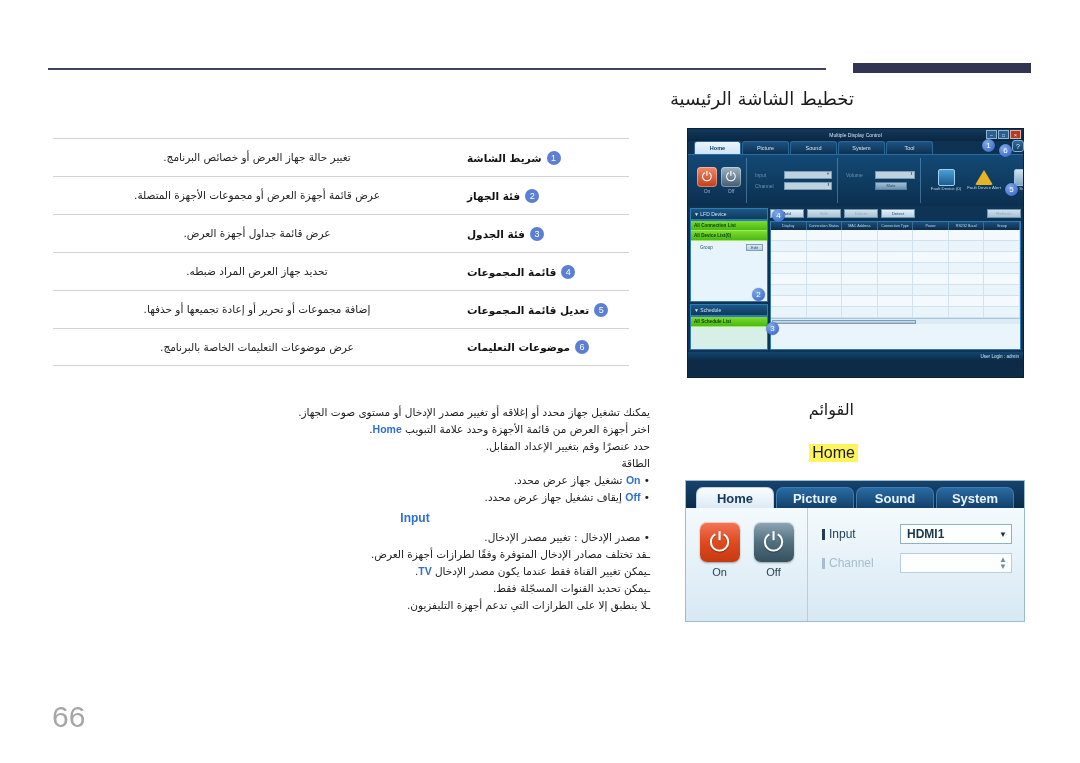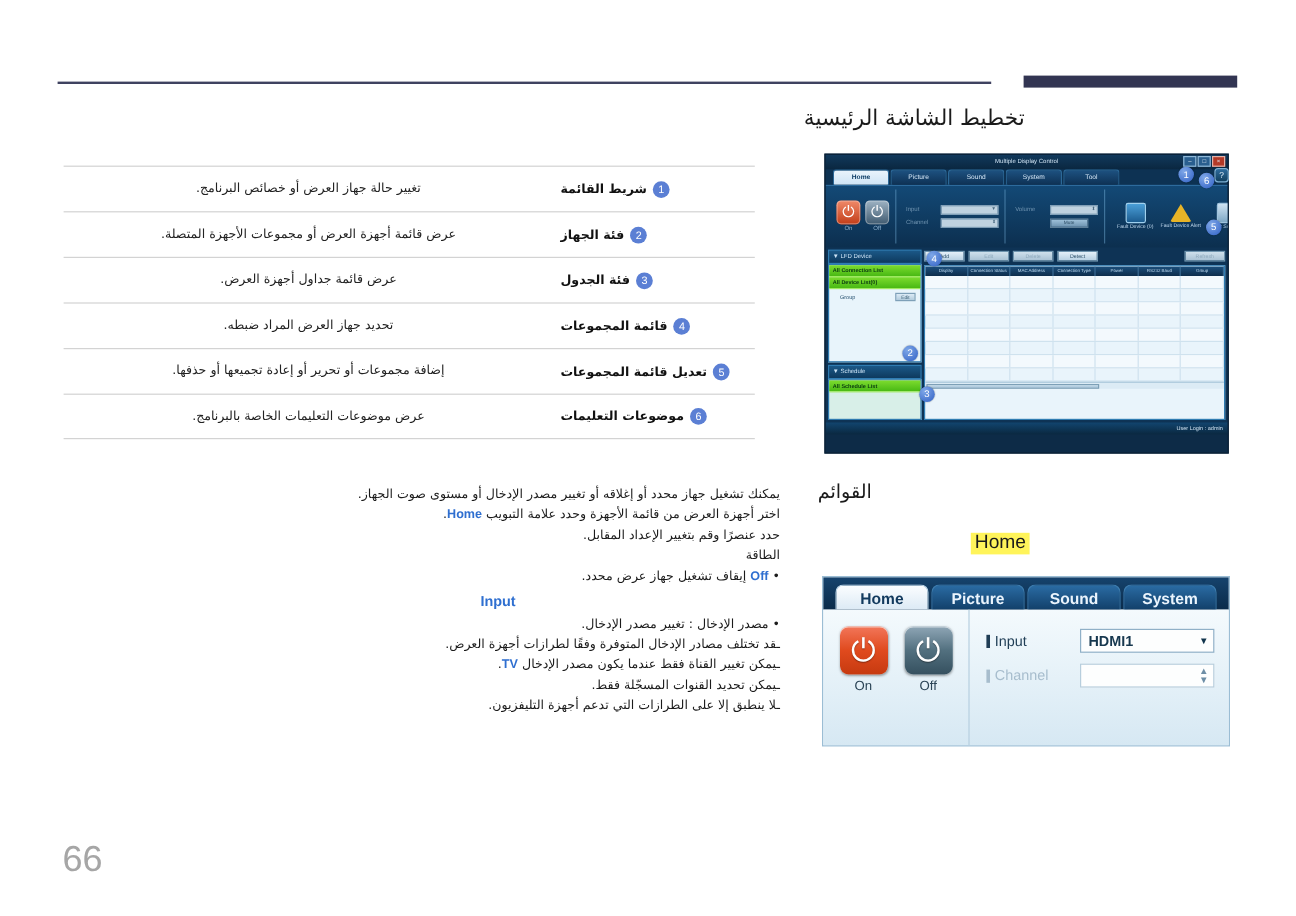--- a/index.html
+++ b/index.html
@@ -24,21 +24,21 @@
 
   
   .h-title {
     position: absolute; right: 54px; top: 88px; width: 420px;
     text-align: right; direction: rtl;
     font-size: 18px; color: #1b1b1b; letter-spacing: 0px;
     font-family: "DejaVu Sans", "Liberation Sans", sans-serif;
   }
   .h-sub {
     position: absolute; right: 54px; top: 400px; width: 300px;
-    text-align: center; direction: rtl;
+    text-align: right; direction: rtl;
     font-size: 16px; color: #1b1b1b;
     font-family: "DejaVu Sans", "Liberation Sans", sans-serif;
   }
 
   
   .legend {
     position: absolute; left: 53px; top: 138px; width: 576px;
     direction: rtl;
   }
   .legend-row {
@@ -281,21 +281,21 @@
   <div class="top-rule-thick"></div>
 
   <div class="h-title">تخطيط الشاشة الرئيسية</div>
   <div class="h-sub">القوائم</div>
 
   <div class="legend">
 
     <div class="legend-row">
       <div class="legend-label">
         <span class="badge">1</span>
-        <span class="txt">شريط القائمة</span>
+        <span class="txt">شريط الشاشة</span>
       </div>
       <div class="legend-desc">تغيير حالة جهاز العرض أو خصائص البرنامج.</div>
     </div>
 
     <div class="legend-row">
       <div class="legend-label">
         <span class="badge">2</span>
         <span class="txt">فئة الجهاز</span>
       </div>
       <div class="legend-desc">عرض قائمة أجهزة العرض أو مجموعات الأجهزة المتصلة.</div>
@@ -333,20 +333,21 @@
       <div class="legend-desc">عرض موضوعات التعليمات الخاصة بالبرنامج.</div>
     </div>
 
   </div>
 
   <div class="body-block">
     <div class="ln">يمكنك تشغيل جهاز محدد أو إغلاقه أو تغيير مصدر الإدخال أو مستوى صوت الجهاز.</div>
     <div class="ln"><span>اختر أجهزة العرض من قائمة الأجهزة وحدد علامة التبويب </span><span class="kw">Home</span><span>.</span></div>
     <div class="ln">حدد عنصرًا وقم بتغيير الإعداد المقابل.</div>
     <div class="ln">الطاقة</div>
+    <div class="ln bul">•&nbsp;<span class="kw">On</span>&nbsp;<span>تشغيل جهاز عرض محدد.</span></div>
     <div class="ln bul">•&nbsp;<span class="kw">Off</span>&nbsp;<span>إيقاف تشغيل جهاز عرض محدد.</span></div>
     <span class="sec">Input</span>
     <div class="ln bul">•&nbsp;<span>مصدر الإدخال : تغيير مصدر الإدخال.</span></div>
     <div class="ln sub">ـقد تختلف مصادر الإدخال المتوفرة وفقًا لطرازات أجهزة العرض.</div>
     <div class="ln sub"><span>ـيمكن تغيير القناة فقط عندما يكون مصدر الإدخال </span><span class="kw">TV</span><span>.</span></div>
     <div class="ln sub">ـيمكن تحديد القنوات المسجّلة فقط.</div>
     <div class="ln sub">ـلا ينطبق إلا على الطرازات التي تدعم أجهزة التليفزيون.</div>
   </div>
 
   <div class="page-num">66</div>

